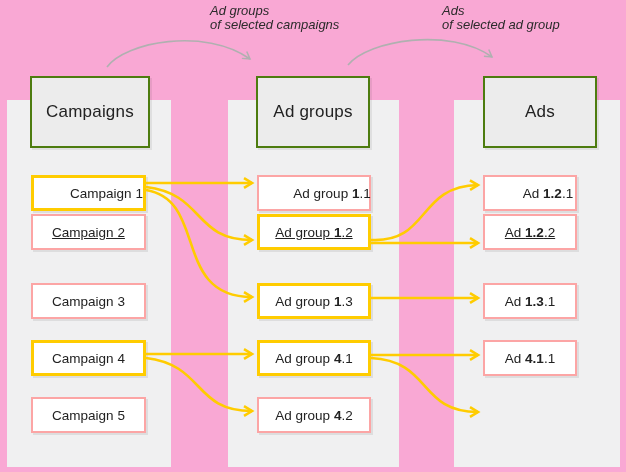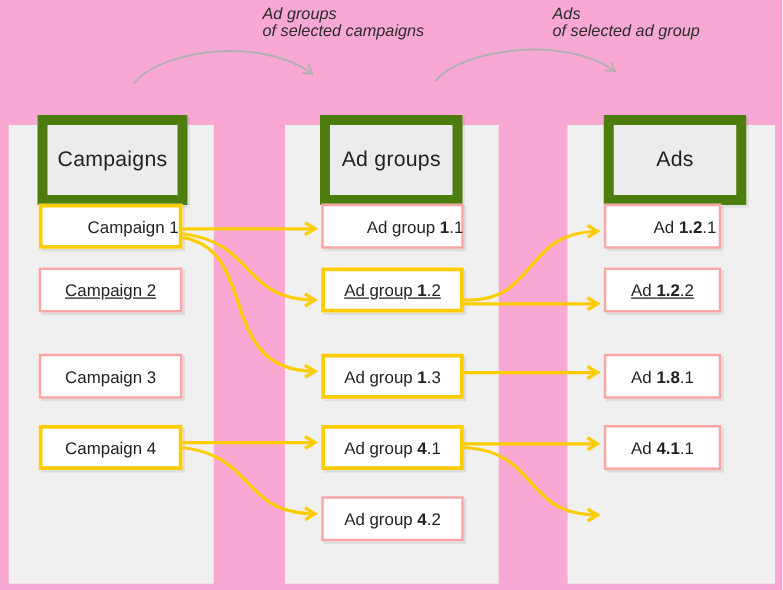--- a/index.html
+++ b/index.html
@@ -7,39 +7,39 @@
     position:relative;width:626px;height:472px;background:#f9a8d4;overflow:hidden;
     font-family:"Liberation Sans","DejaVu Sans",sans-serif;color:#222;
   }
   .band{position:absolute;top:100px;height:367px;background:#f0f0f1;}
   .band.b1{left:7px;width:164px;}
   .band.b2{left:228px;width:171px;}
   .band.b3{left:454px;width:166px;}
 
   .hdr{
     position:absolute;top:76px;height:72px;box-sizing:border-box;
-    background:#ececec;border:8px solid #4d7c0f;box-shadow:2px 2px 0 rgba(0,0,0,0.07);
+    background:#ececec;border:2px solid #4d7c0f;box-shadow:2px 2px 0 rgba(0,0,0,0.07);
     display:flex;align-items:center;justify-content:center;
-    font-size:17px;letter-spacing:0.2px;margin-top:16px;
+    font-size:17px;letter-spacing:0.2px;
   }
   .hdr.h1{left:30px;width:120px;}
   .hdr.h2{left:256px;width:114px;}
   .hdr.h3{left:483px;width:114px;}
 
   .node{
     position:absolute;height:36px;box-sizing:border-box;background:#ffffff;
     border:2px solid #fca5a5;box-shadow:2px 2px 0 rgba(0,0,0,0.08);
     display:flex;align-items:center;justify-content:center;
     font-size:13.5px;white-space:pre;
   }
   .node.hl{border:3px solid #ffcc00;}
   .col1{left:31px;width:115px;}
   .col2{left:257px;width:114px;}
   .col3{left:483px;width:94px;}
-  .r1{top:163px;padding-left:36px;} .r2{top:214px;text-decoration:underline;} .r3{top:283px;} .r4{top:340px;} .r5{top:397px;}
+  .r1{top:175px;padding-left:36px;} .r2{top:214px;text-decoration:underline;} .r3{top:283px;} .r4{top:340px;} .r5{top:397px;}
   .node b{font-weight:700;}
 
   .caption{
     position:absolute;font-style:italic;font-size:13px;line-height:14px;color:#2b2b2b;
   }
   .caption.c1{left:210px;top:4px;}
   .caption.c2{left:442px;top:4px;}
   .caption span{display:block;}
 
   svg.connectors{position:absolute;left:0;top:0;pointer-events:none;}
@@ -69,30 +69,31 @@
     <span>Ad groups</span>
   </div>
   <div class="hdr h3">
     <span>Ads</span>
   </div>
 
   <div class="node col1 r1 hl"><span><span>Campaign 1</span><b></b><span></span></span></div>
   <div class="node col1 r2"><span><span>Campaign 2</span><b></b><span></span></span></div>
   <div class="node col1 r3"><span><span>Campaign 3</span><b></b><span></span></span></div>
   <div class="node col1 r4 hl"><span><span>Campaign 4</span><b></b><span></span></span></div>
+  <div class="node col1 r5"><span><span>Campaign 5</span><b></b><span></span></span></div>
 
   <div class="node col2 r1"><span><span>Ad group </span><b>1</b><span>.1</span></span></div>
   <div class="node col2 r2 hl"><span><span>Ad group </span><b>1</b><span>.2</span></span></div>
   <div class="node col2 r3 hl"><span><span>Ad group </span><b>1</b><span>.3</span></span></div>
   <div class="node col2 r4 hl"><span><span>Ad group </span><b>4</b><span>.1</span></span></div>
   <div class="node col2 r5"><span><span>Ad group </span><b>4</b><span>.2</span></span></div>
 
   <div class="node col3 r1"><span><span>Ad </span><b>1.2</b><span>.1</span></span></div>
   <div class="node col3 r2"><span><span>Ad </span><b>1.2</b><span>.2</span></span></div>
-  <div class="node col3 r3"><span><span>Ad </span><b>1.8</b><span>.1</span></span></div>
+  <div class="node col3 r3"><span><span>Ad </span><b>1.3</b><span>.1</span></span></div>
   <div class="node col3 r4"><span><span>Ad </span><b>4.1</b><span>.1</span></span></div>
 
   <svg class="connectors" width="626" height="472" viewBox="0 0 626 472">
     <defs>
       <marker id="mY" viewBox="-11 -7 14 14" refX="0" refY="0" markerWidth="14" markerHeight="14" orient="auto" markerUnits="userSpaceOnUse">
         <path d="M-8,-4.8 L0,0 L-8,4.8" fill="none" stroke="#ffcc00" stroke-width="2.6"></path>
       </marker>
       <marker id="mG" viewBox="-11 -7 14 14" refX="0" refY="0" markerWidth="13" markerHeight="13" orient="auto" markerUnits="userSpaceOnUse">
         <path d="M-7.5,-4.5 L0,0 L-7.5,4.5" fill="none" stroke="#b0b0b0" stroke-width="1.6"></path>
       </marker>

